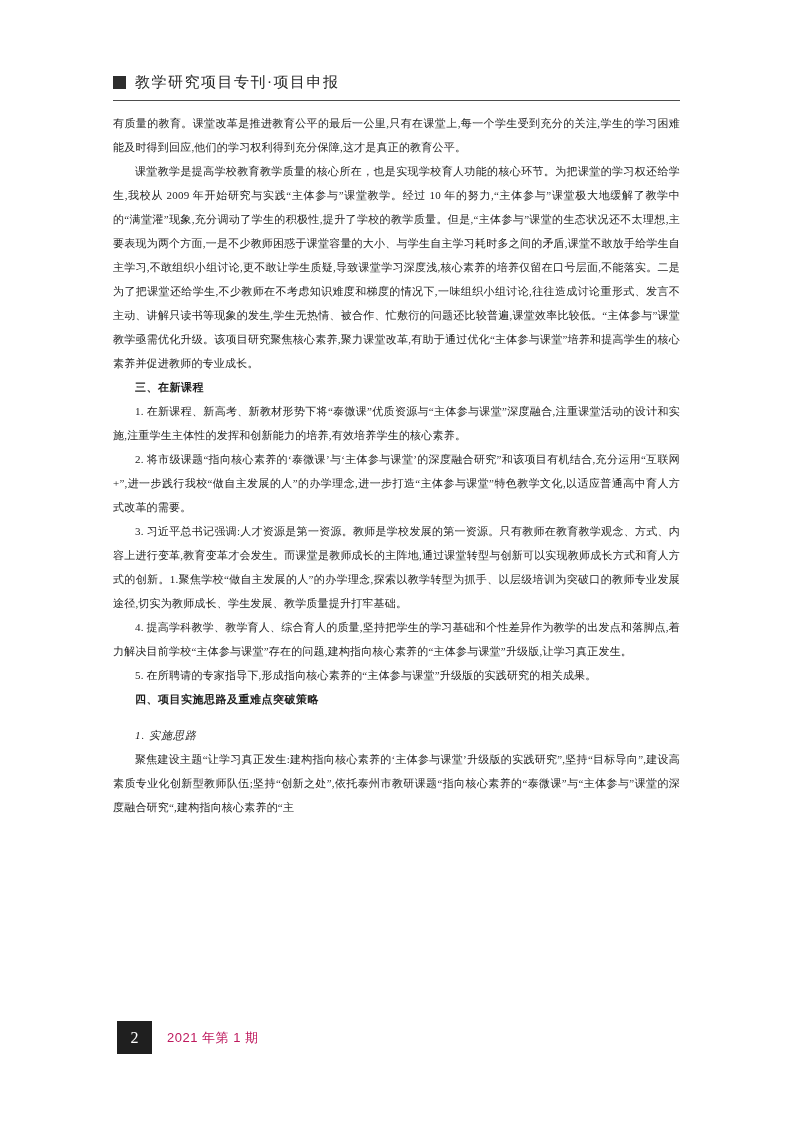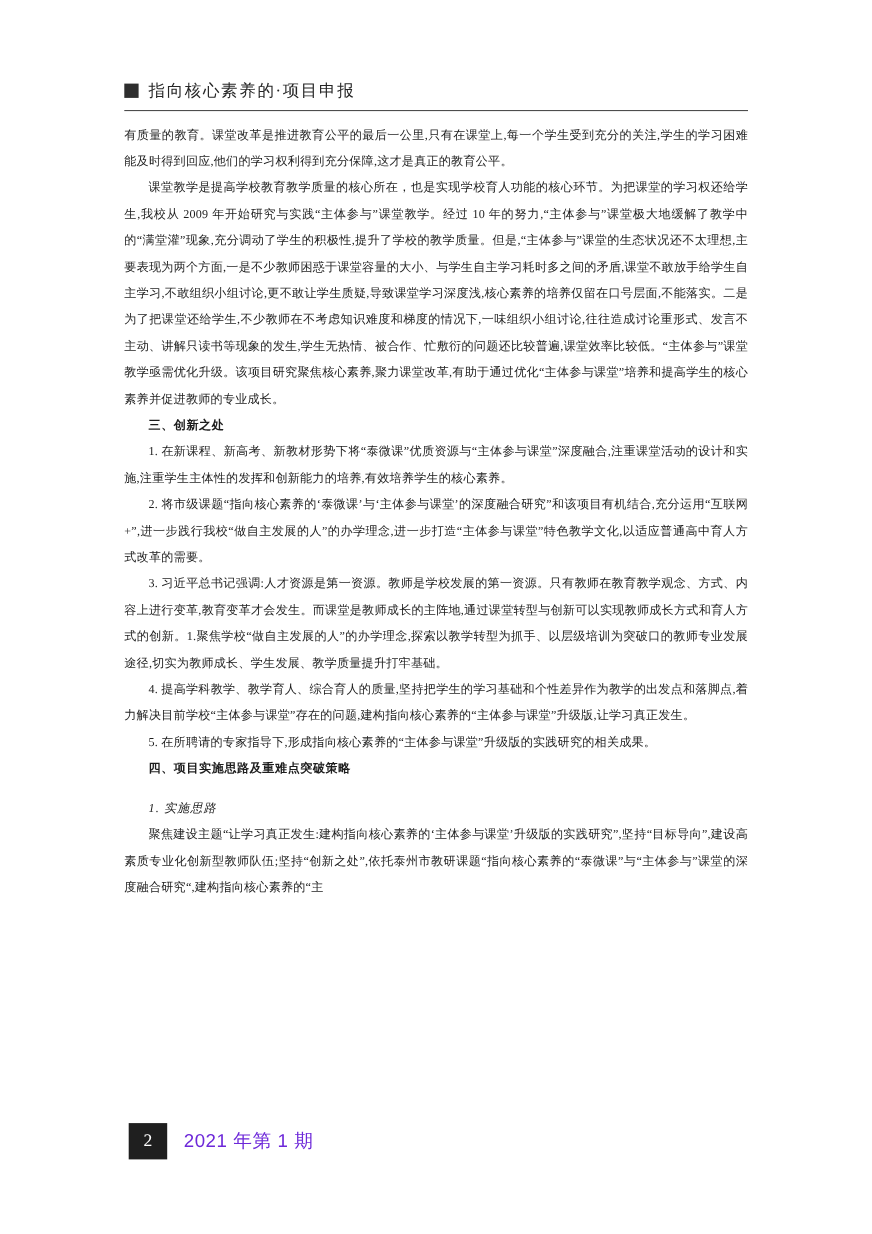--- a/index.html
+++ b/index.html
@@ -97,40 +97,40 @@
     background: #1f1f1f;
     color: #ffffff;
     display: flex;
     align-items: center;
     justify-content: center;
     font-size: 16px;
     font-family: "Liberation Serif", serif;
   }
   .issue-label {
     font-family: "Liberation Sans", "DejaVu Sans", sans-serif;
-    font-size: 17px;
-    color: #6d28d9;
+    font-size: 13px;
+    color: #be185d;
     letter-spacing: 0.5px;
   }
 </style>
 </head>
 <body>
 
 <div class="page">
 
   <div class="header-row">
     <span class="hdr-sq"></span>
-    <span class="hdr-title">指向核心素养的·项目申报</span>
+    <span class="hdr-title">教学研究项目专刊·项目申报</span>
   </div>
   <div class="header-rule"></div>
 
   <div class="content" id="article">
       <p class="cont">有质量的教育。课堂改革是推进教育公平的最后一公里,只有在课堂上,每一个学生受到充分的关注,学生的学习困难能及时得到回应,他们的学习权利得到充分保障,这才是真正的教育公平。</p>
       <p class="body">课堂教学是提高学校教育教学质量的核心所在，也是实现学校育人功能的核心环节。为把课堂的学习权还给学生,我校从 2009 年开始研究与实践“主体参与”课堂教学。经过 10 年的努力,“主体参与”课堂极大地缓解了教学中的“满堂灌”现象,充分调动了学生的积极性,提升了学校的教学质量。但是,“主体参与”课堂的生态状况还不太理想,主要表现为两个方面,一是不少教师困惑于课堂容量的大小、与学生自主学习耗时多之间的矛盾,课堂不敢放手给学生自主学习,不敢组织小组讨论,更不敢让学生质疑,导致课堂学习深度浅,核心素养的培养仅留在口号层面,不能落实。二是为了把课堂还给学生,不少教师在不考虑知识难度和梯度的情况下,一味组织小组讨论,往往造成讨论重形式、发言不主动、讲解只读书等现象的发生,学生无热情、被合作、忙敷衍的问题还比较普遍,课堂效率比较低。“主体参与”课堂教学亟需优化升级。该项目研究聚焦核心素养,聚力课堂改革,有助于通过优化“主体参与课堂”培养和提高学生的核心素养并促进教师的专业成长。</p>
-      <p class="heading">三、创新之处</p>
+      <p class="heading">三、在新课程</p>
       <p class="body">1. 在新课程、新高考、新教材形势下将“泰微课”优质资源与“主体参与课堂”深度融合,注重课堂活动的设计和实施,注重学生主体性的发挥和创新能力的培养,有效培养学生的核心素养。</p>
       <p class="body">2. 将市级课题“指向核心素养的‘泰微课’与‘主体参与课堂’的深度融合研究”和该项目有机结合,充分运用“互联网 +”,进一步践行我校“做自主发展的人”的办学理念,进一步打造“主体参与课堂”特色教学文化,以适应普通高中育人方式改革的需要。</p>
       <p class="body">3. 习近平总书记强调:人才资源是第一资源。教师是学校发展的第一资源。只有教师在教育教学观念、方式、内容上进行变革,教育变革才会发生。而课堂是教师成长的主阵地,通过课堂转型与创新可以实现教师成长方式和育人方式的创新。1.聚焦学校“做自主发展的人”的办学理念,探索以教学转型为抓手、以层级培训为突破口的教师专业发展途径,切实为教师成长、学生发展、教学质量提升打牢基础。</p>
       <p class="body">4. 提高学科教学、教学育人、综合育人的质量,坚持把学生的学习基础和个性差异作为教学的出发点和落脚点,着力解决目前学校“主体参与课堂”存在的问题,建构指向核心素养的“主体参与课堂”升级版,让学习真正发生。</p>
       <p class="body">5. 在所聘请的专家指导下,形成指向核心素养的“主体参与课堂”升级版的实践研究的相关成果。</p>
       <p class="heading">四、项目实施思路及重难点突破策略</p>
       <p class="subheading">1. 实施思路</p>
       <p class="body">聚焦建设主题“让学习真正发生:建构指向核心素养的‘主体参与课堂’升级版的实践研究”,坚持“目标导向”,建设高素质专业化创新型教师队伍;坚持“创新之处”,依托泰州市教研课题“指向核心素养的“泰微课”与“主体参与”课堂的深度融合研究“,建构指向核心素养的“主</p>
     </div>
 

